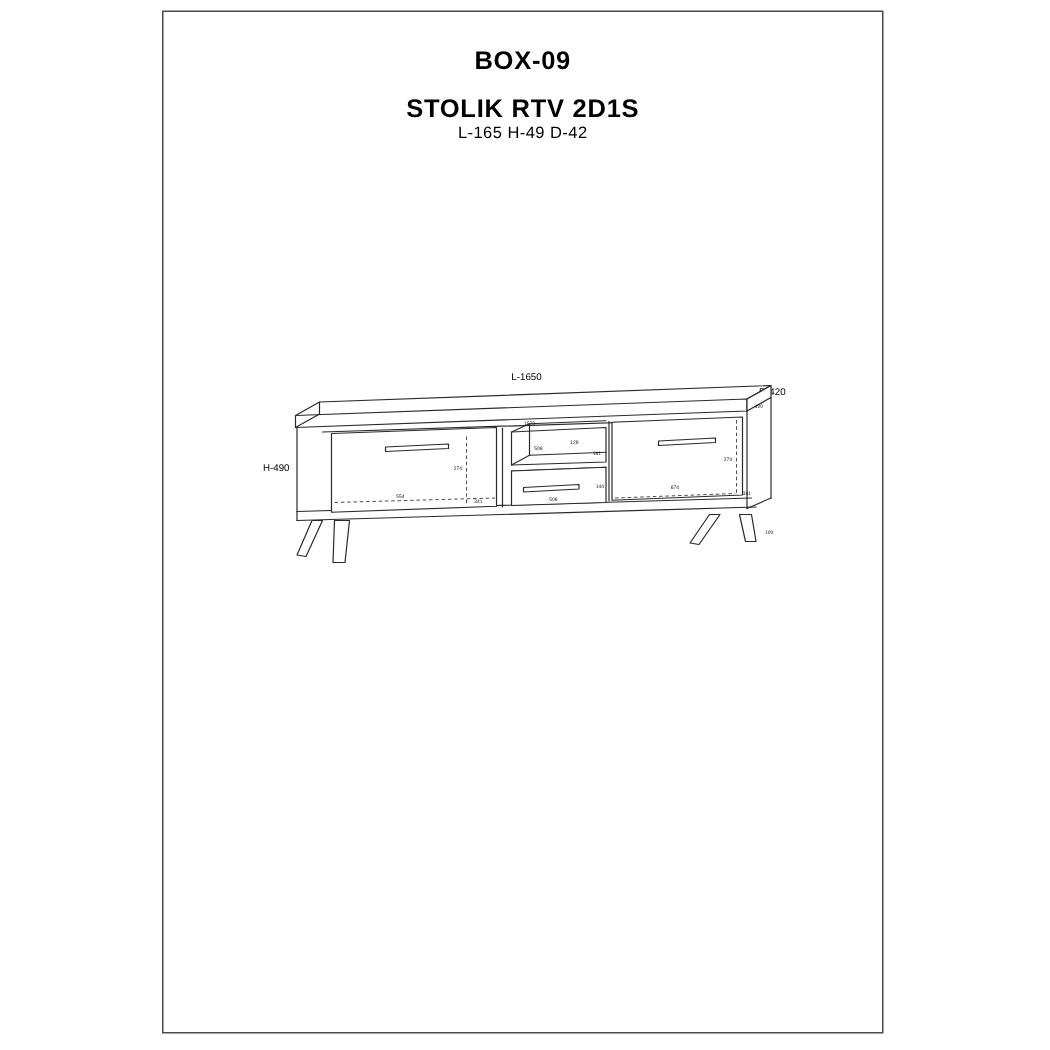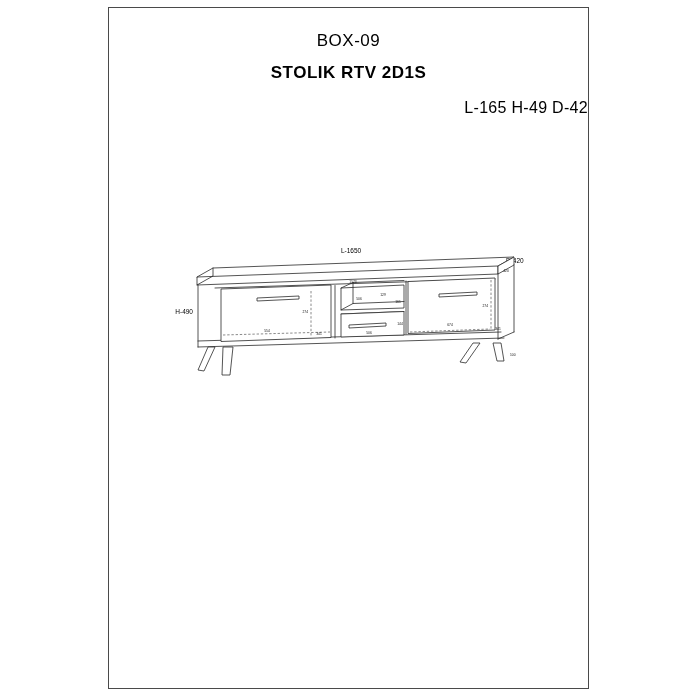--- a/index.html
+++ b/index.html
@@ -7,23 +7,23 @@
     position:relative;width:700px;height:700px;background:#ffffff;overflow:hidden;
     font-family:"Liberation Sans",sans-serif;
   }
   .page{
     position:absolute;left:108px;top:7px;width:481px;height:682px;
     background:#ffffff;border:1px solid #4a4a4a;box-sizing:border-box;
   }
   .header{
     position:absolute;left:0;top:24px;width:100%;text-align:center;color:#000;
   }
-  .header .model{font-size:17px;font-weight:normal;letter-spacing:.5px;line-height:1.1;}
+  .header .model{font-size:17px;font-weight:bold;letter-spacing:.5px;line-height:1.1;}
   .header .name{font-size:17px;font-weight:bold;letter-spacing:.5px;line-height:1.2;margin-top:12px;}
-  .header .dims{font-size:16px;font-weight:normal;margin-top:16px;letter-spacing:.3px;text-align:right;}
+  .header .dims{font-size:11px;font-weight:normal;margin-top:0;letter-spacing:.3px;}
   svg{position:absolute;left:0;top:0;}
   svg *{vector-effect:non-scaling-stroke;}
   .ln{fill:none;stroke:#2a2a2a;stroke-width:0.8;stroke-linejoin:round;stroke-linecap:round;}
   .fw{fill:#ffffff;stroke:#2a2a2a;stroke-width:0.8;stroke-linejoin:round;}
   .dash{fill:none;stroke:#2a2a2a;stroke-width:0.55;stroke-dasharray:2.4,1.8;}
   .dimL{font-family:"Liberation Sans",sans-serif;font-size:6.5px;fill:#000;}
   .dimS{font-family:"Liberation Sans",sans-serif;font-size:3.3px;fill:#111;}
 </style>
 </head>
 <body>

